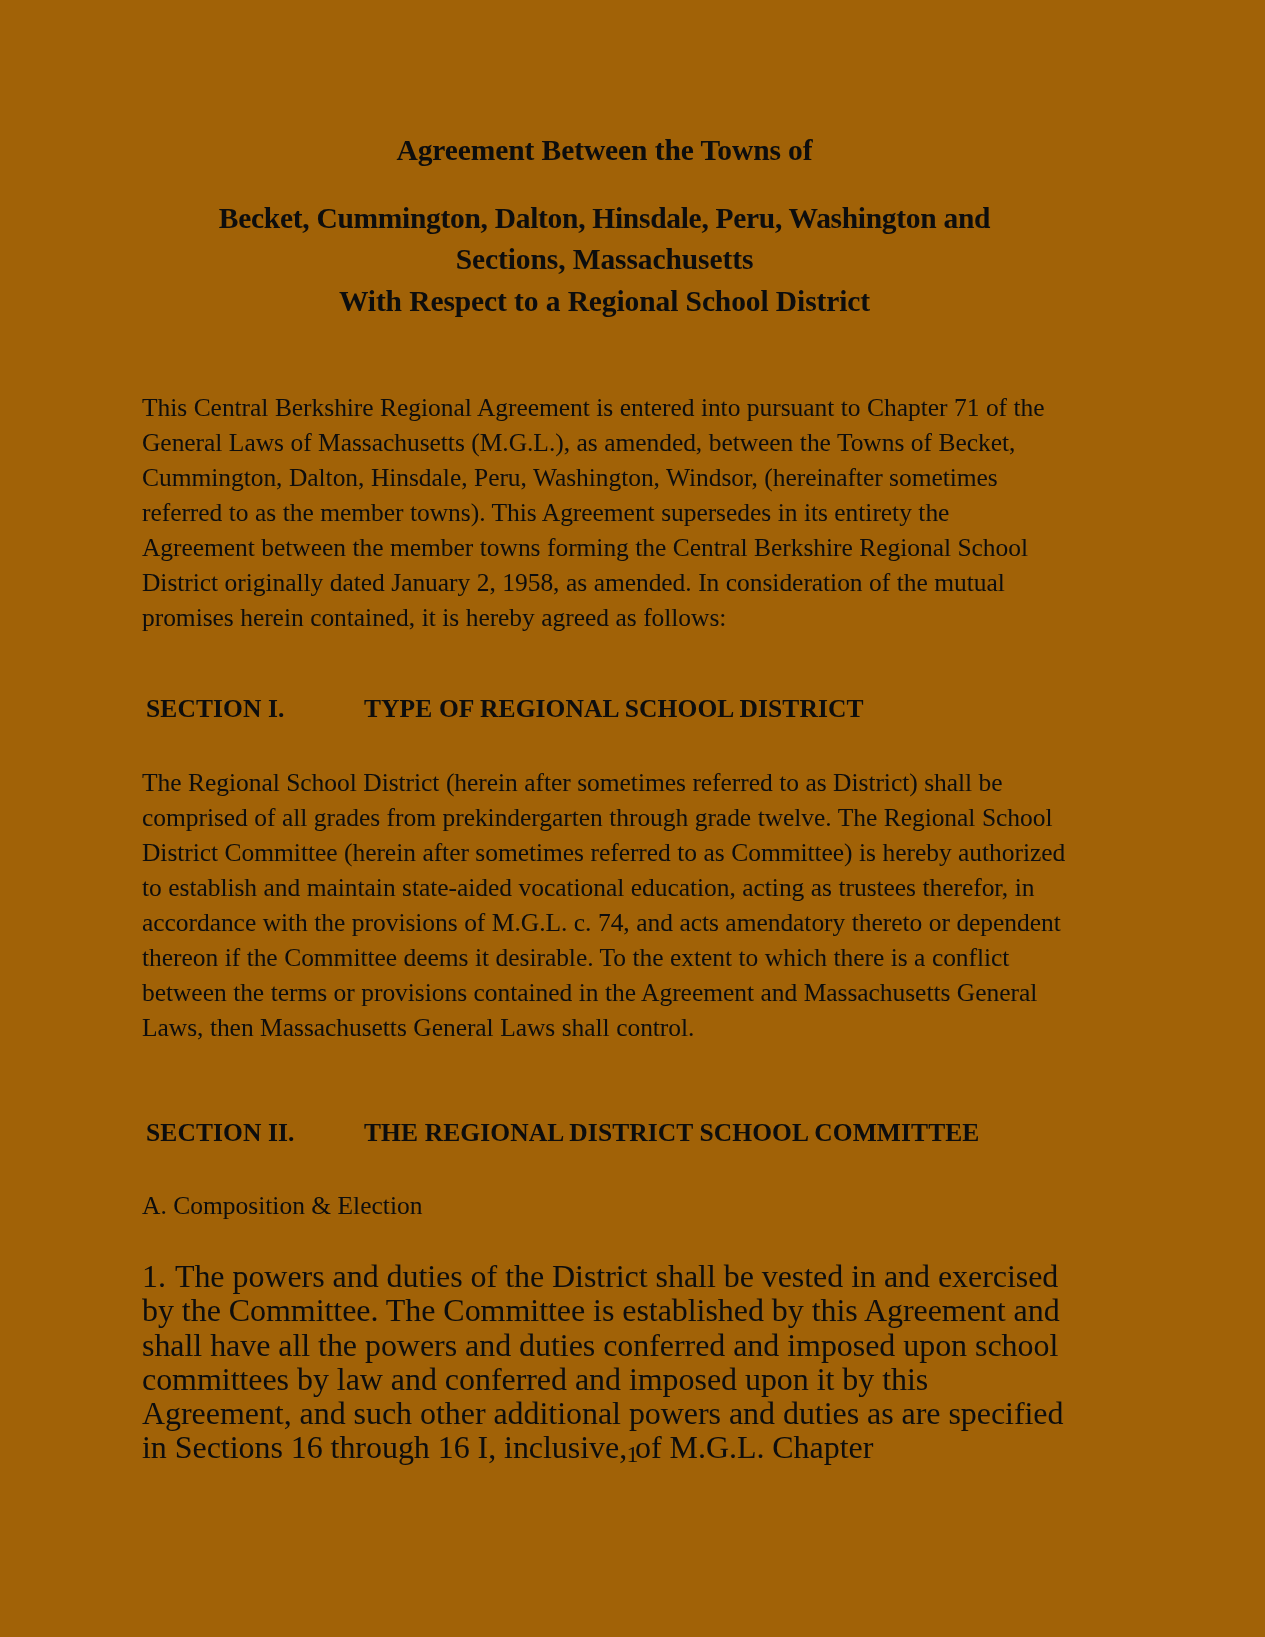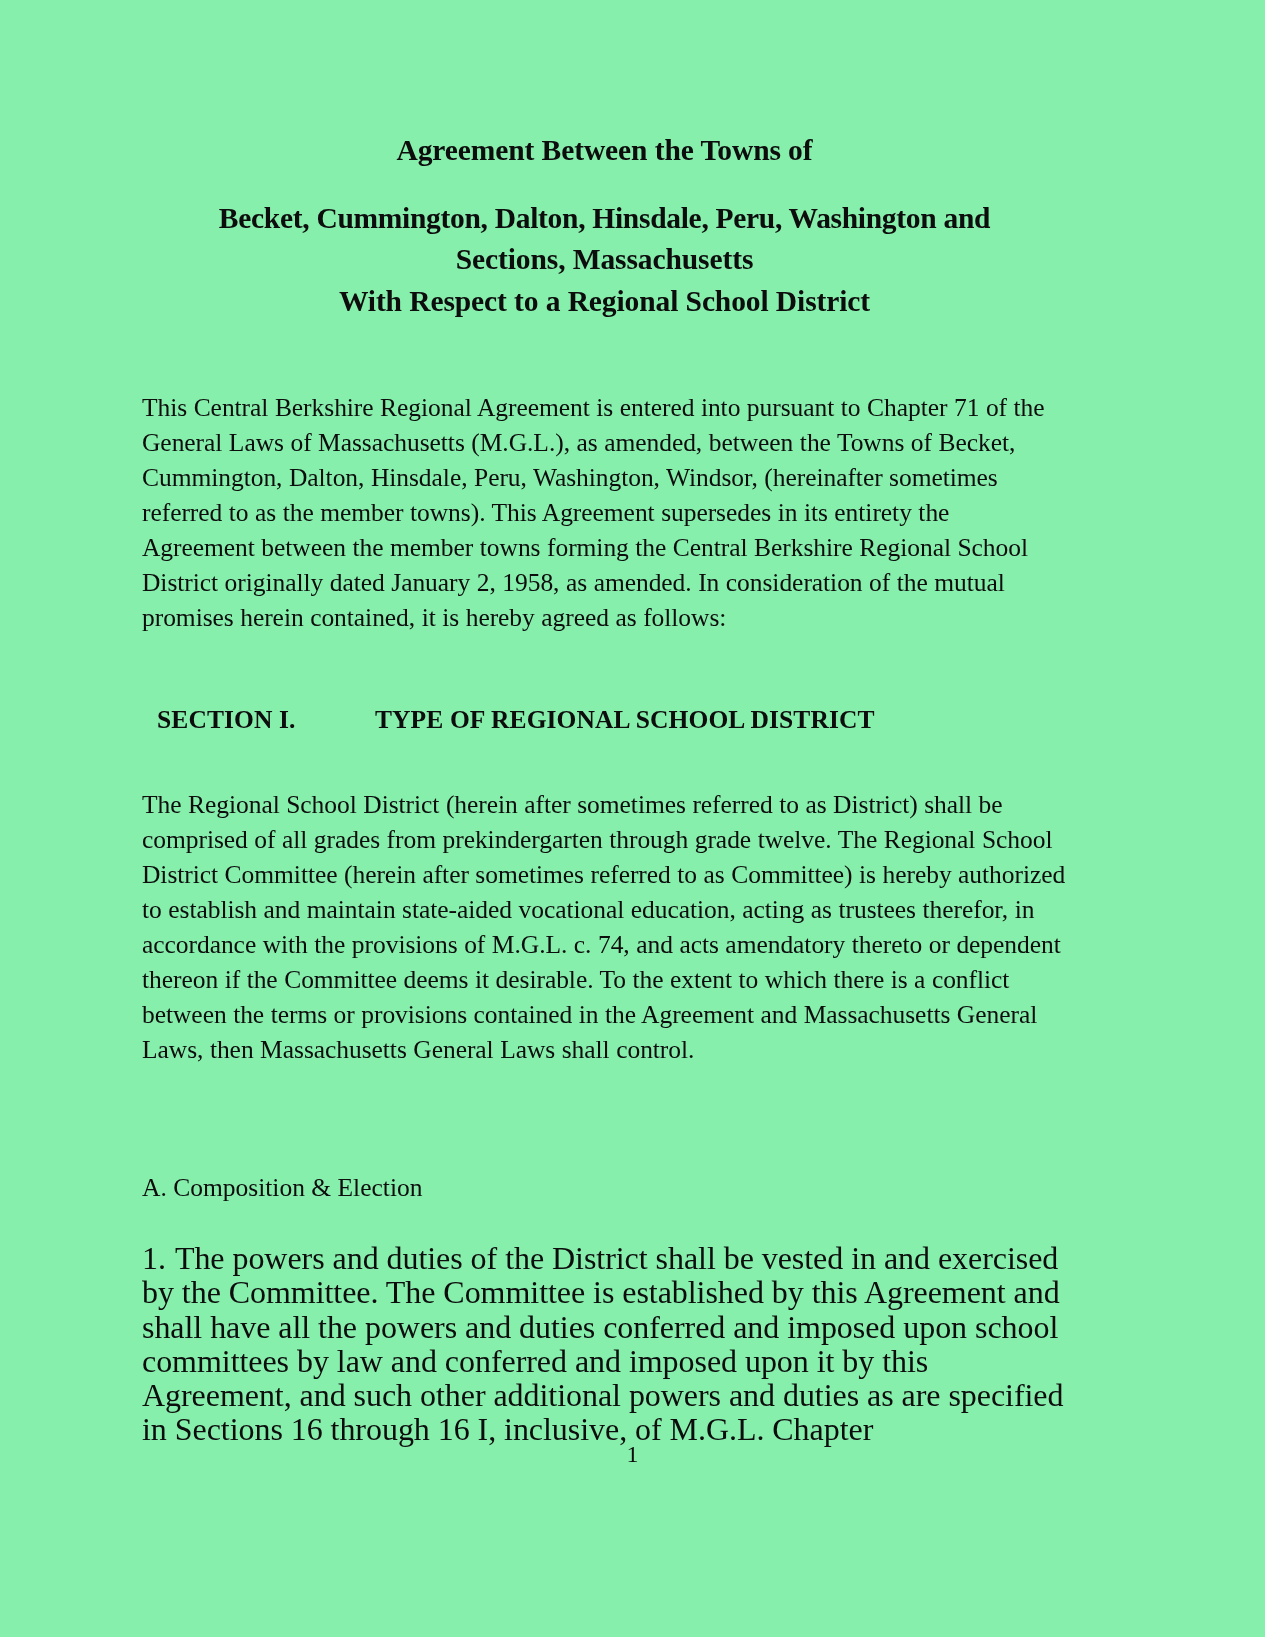--- a/index.html
+++ b/index.html
@@ -5,21 +5,21 @@
   html, body {
     margin: 0;
     padding: 0;
     background: #ffffff;
   }
   .page {
     position: relative;
     width: 1265px;
     height: 1637px;
     margin: 0 auto;
-    background: #86efac;
+    background: #a16207;
     box-sizing: border-box;
     font-family: "Liberation Serif", "DejaVu Serif", serif;
     color: #0d0d0d;
     overflow: hidden;
   }
   .content {
     position: absolute;
     left: 142px;
     top: 130px;
     width: 925px;
@@ -56,21 +56,21 @@
   .spacer-xl { height: 68px; }
   .spacer-lg { height: 54px; }
   .spacer-md { height: 36px; }
 
   
   .section-heading {
     font-weight: bold;
     font-size: 25.5px;
     line-height: 32px;
     letter-spacing: 0.1px;
-    margin: 15px;
+    margin: 4px;
     display: flex;
     align-items: baseline;
   }
   .section-heading .sec-num {
     display: inline-block;
     width: 218px;
     flex: 0 0 218px;
   }
   .section-heading .sec-title {
     display: inline-block;
@@ -131,20 +131,24 @@
       <span class="sec-num">SECTION I.</span>
       <span class="sec-title">TYPE OF REGIONAL SCHOOL DISTRICT</span>
     </div>
 
     <div class="spacer-md"></div>
 
     <p class="para">The Regional School District (herein after sometimes referred to as District) shall be comprised of all grades from prekindergarten through grade twelve. The Regional School District Committee (herein after sometimes referred to as Committee) is hereby authorized to establish and maintain state-aided vocational education, acting as trustees therefor, in accordance with the provisions of M.G.L. c. 74, and acts amendatory thereto or dependent thereon if the Committee deems it desirable. To the extent to which there is a conflict between the terms or provisions contained in the Agreement and Massachusetts General Laws, then Massachusetts General Laws shall control.</p>
 
     <div class="spacer-xl"></div>
 
+    <div class="section-heading">
+      <span class="sec-num">SECTION II.</span>
+      <span class="sec-title">THE REGIONAL DISTRICT SCHOOL COMMITTEE</span>
+    </div>
 
     <div class="spacer-md"></div>
 
     <p class="sub-heading">A. Composition &amp; Election</p>
 
     <div class="spacer-md"></div>
 
     <p class="numbered">
       <span class="num">1.</span><span>The powers and duties of the District shall be vested in and exercised by the Committee. The Committee is established by this Agreement and shall have all the powers and duties conferred and imposed upon school committees by law and conferred and imposed upon it by this Agreement, and such other additional powers and duties as are specified in Sections 16 through 16 I, inclusive, of M.G.L. Chapter</span>
     </p>

